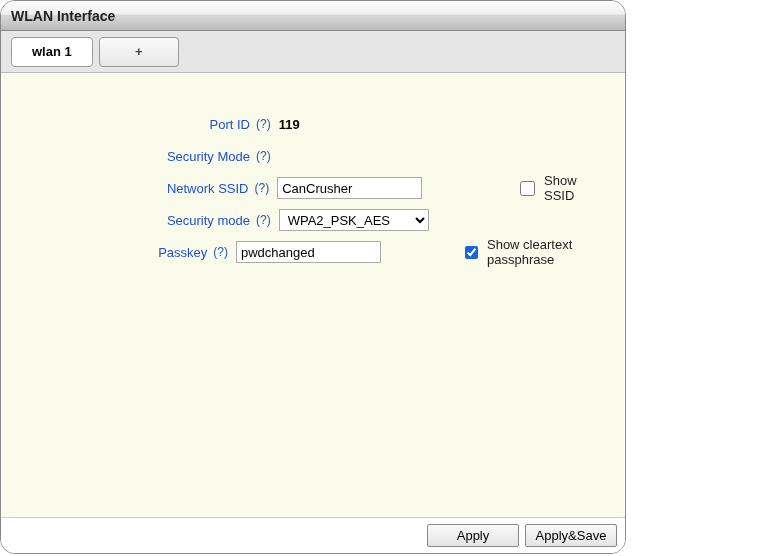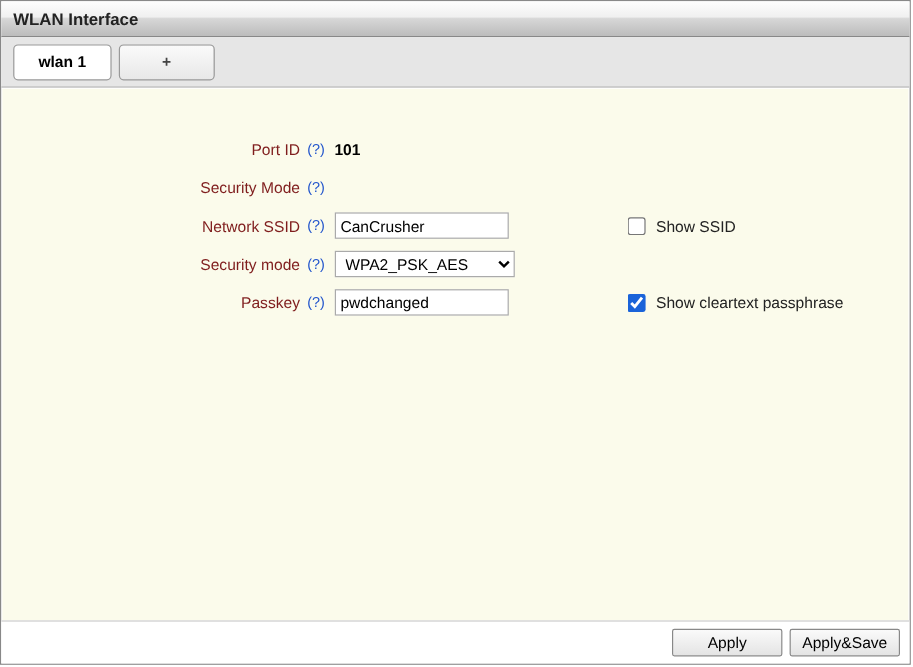--- a/index.html
+++ b/index.html
@@ -7,25 +7,25 @@
     margin: 0;
     padding: 0;
     font-family: Arial, Helvetica, sans-serif;
     font-size: 13px;
     background: #fff;
     width: 761px;
     height: 556px;
     overflow: hidden;
   }
   .panel {
-    width: 759px;
+    width: 626px;
     height: 554px;
     margin: 0;
     border: 1px solid #888;
-    border-radius: 0;
+    border-radius: 15px;
     overflow: hidden;
     position: relative;
   }
   .panel-header {
     height: 30px;
     background: linear-gradient(to bottom, #fdfdfd 0%, #f0f0f0 45%, #d7d7d7 50%, #bcbcbc 100%);
     border-bottom: 1px solid #888;
     display: flex;
     align-items: center;
     padding: 0 10px;
@@ -90,21 +90,21 @@
   }
   .row {
     display: flex;
     align-items: center;
     height: 32px;
   }
   .lbl {
     width: 230px;
     text-align: right;
     padding-right: 6px;
-    color: #7f1d1d;
+    color: #1d4ed8;
   }
   .help {
     color: #2255cc;
     font-size: 12px;
     padding: 0 8px 0 0;
     cursor: pointer;
     white-space: nowrap;
   }
   .val {
     display: flex;
@@ -174,21 +174,21 @@
     <button class="btn plus">+</button>
   </div>
 
   <div class="content">
 
     <div class="form">
 
       <div class="row">
         <div class="lbl">Port ID</div>
         <span class="help">(?)</span>
-        <div class="val val-bold">101</div>
+        <div class="val val-bold">119</div>
       </div>
 
       <div class="row">
         <div class="lbl">Security Mode</div>
         <span class="help">(?)</span>
       </div>
 
       <div class="row">
         <div class="lbl">Network SSID</div>
         <span class="help">(?)</span>

